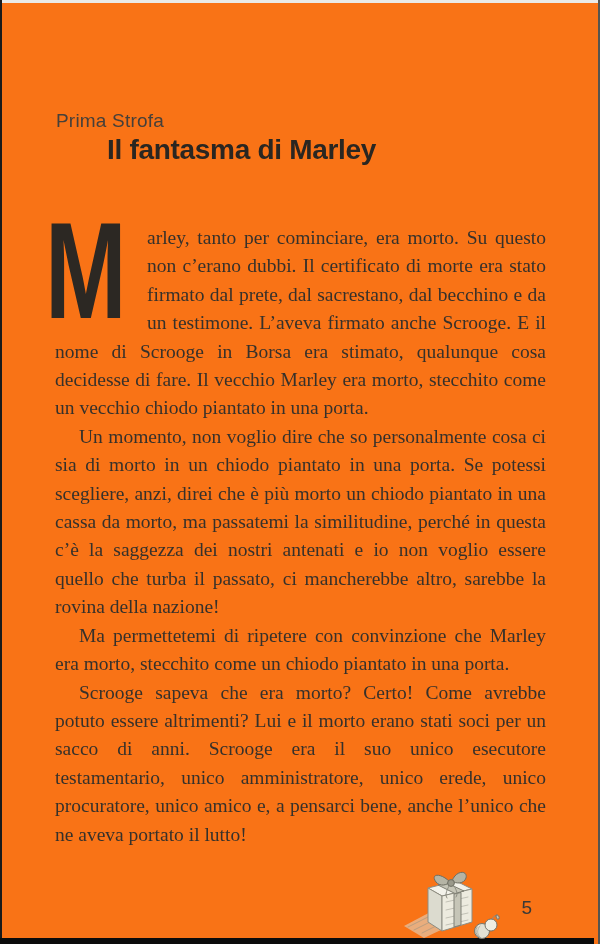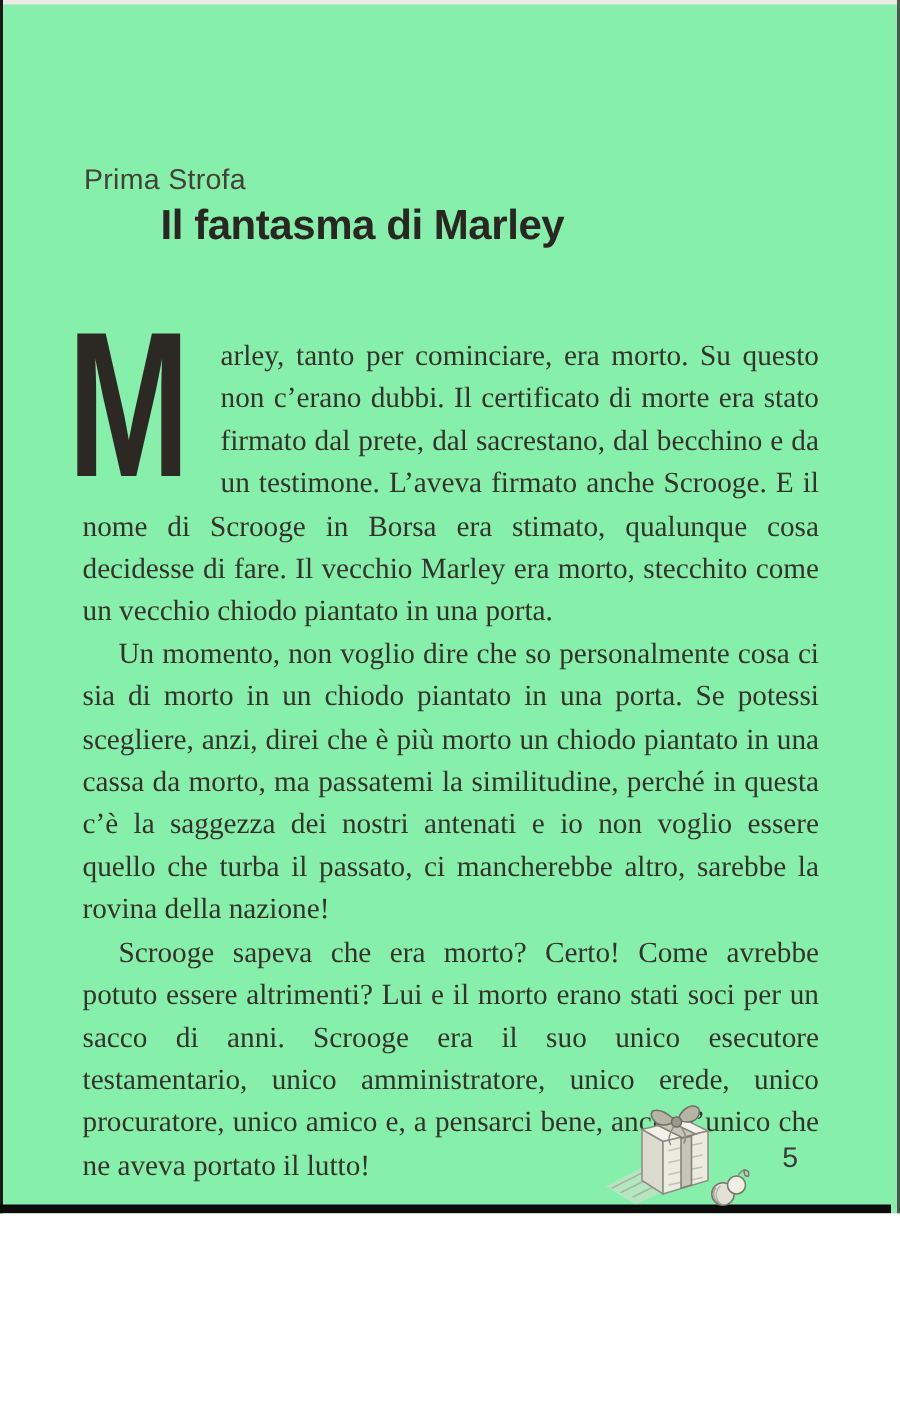--- a/index.html
+++ b/index.html
@@ -1,17 +1,17 @@
 <!DOCTYPE html>
 <html lang="it"><head>
 <meta charset="utf-8">
 <style>
   html,body{margin:0;padding:0;background:#ffffff;}
   .page{
-    position:relative;width:600px;height:809px;background:#86efac;
+    position:relative;width:600px;height:944px;background:#f97316;
     overflow:hidden;font-family:"Liberation Serif",serif;
   }
   
   .edge-left{position:absolute;left:0;top:0;width:2px;height:944px;background:#1a1a1a;}
   .edge-right{position:absolute;right:0;top:0;width:2px;height:944px;background:#555550;}
   .edge-top{position:absolute;left:2px;top:0;right:2px;height:3px;background:#eaeae7;}
   .edge-bottom{position:absolute;left:0;bottom:0;width:594px;height:6px;background:#0b0b0b;}
 
   .kicker{
     position:absolute;left:56px;top:110px;
@@ -60,20 +60,21 @@
   <div class="edge-bottom"></div>
 
   <div class="kicker">Prima Strofa</div>
   <div class="title">Il fantasma di Marley</div>
 
   <div class="body-text">
     <p class="first"><span class="dropcap">
           <b>M</b>
         </span><span>arley, tanto per cominciare, era morto. Su questo non c’erano dubbi. Il certificato di morte era stato firmato dal prete, dal sacrestano, dal becchino e da un testimone. L’aveva firmato anche Scrooge. E il nome di Scrooge in Borsa era stimato, qualunque cosa decidesse di fare. Il vecchio Marley era morto, stecchito come un vecchio chiodo piantato in una porta.</span></p>
     <p>Un momento, non voglio dire che so personalmente cosa ci sia di morto in un chiodo piantato in una porta. Se potessi scegliere, anzi, direi che è più morto un chiodo piantato in una cassa da morto, ma passatemi la similitudine, perché in questa c’è la saggezza dei nostri antenati e io non voglio essere quello che turba il passato, ci mancherebbe altro, sarebbe la rovina della nazione!</p>
+    <p>Ma permettetemi di ripetere con convinzione che Marley era morto, stecchito come un chiodo piantato in una porta.</p>
     <p>Scrooge sapeva che era morto? Certo! Come avrebbe potuto essere altrimenti? Lui e il morto erano stati soci per un sacco di anni. Scrooge era il suo unico esecutore testamentario, unico amministratore, unico erede, unico procuratore, unico amico e, a pensarci bene, anche l’unico che ne aveva portato il lutto!</p>
   </div>
 
   <div class="illustration">
     <svg width="98" height="76" viewBox="0 0 98 76">
 
       <polygon points="2,62 36,44 60,56 22,74" fill="#dddcd3" opacity="0.55"></polygon>
       <line x1="6" y1="63" x2="34" y2="49" class="sk" opacity="0.5"></line>
       <line x1="12" y1="66" x2="42" y2="51" class="sk" opacity="0.5"></line>
       <line x1="20" y1="69" x2="50" y2="54" class="sk" opacity="0.5"></line>

